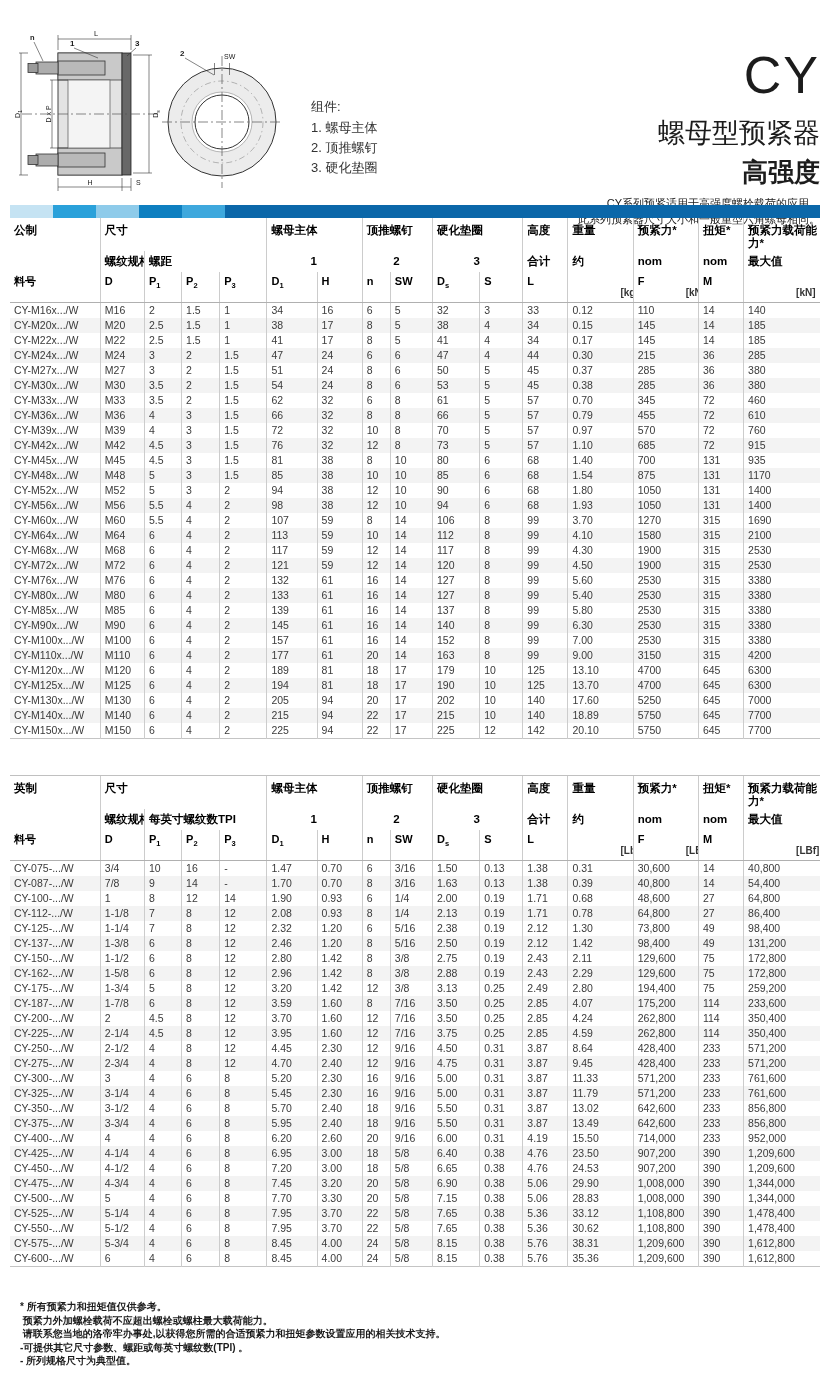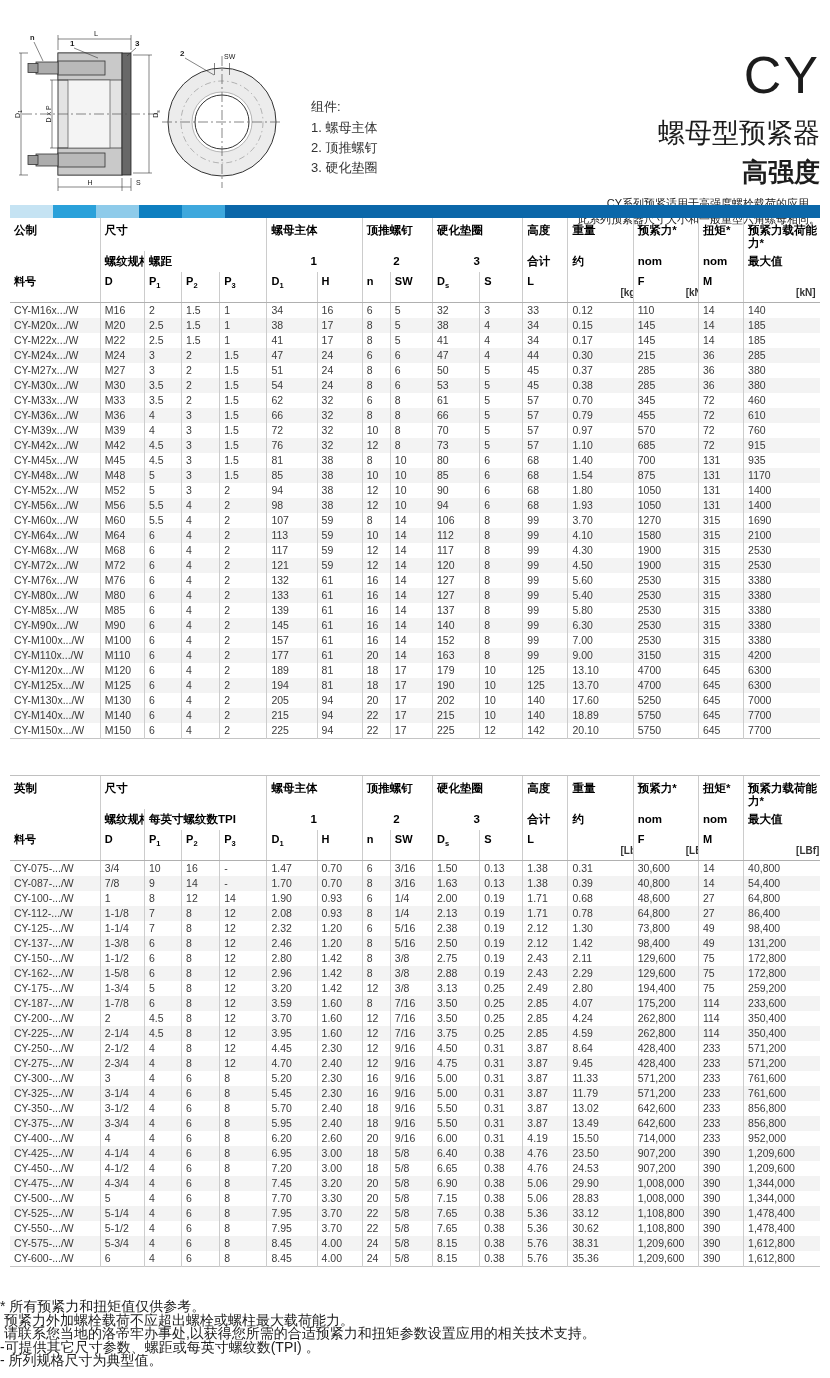--- a/index.html
+++ b/index.html
@@ -40,21 +40,21 @@
   .spec-table th.colh{font-size:11px;font-weight:bold;padding:3px 2px 3px 4px;line-height:12px;
         border-bottom:1px solid #b0b0b0;}
   .spec-table th.colh .unit{font-weight:bold;font-size:10px;color:#333;padding-left:48px;}
   .spec-table sub{font-size:7.5px;line-height:0;}
   .spec-table th,.spec-table td{border-left:1px solid #cccccc;}
   .spec-table tr th:first-child,.spec-table tr td:first-child{border-left:none;}
   .spec-table td{font-size:10.5px;line-height:11px;padding:2px 2px 2px 4px;color:#3a3a3a;}
   .spec-table tbody tr:nth-child(even){background:#f3f3f3;}
 
   
-  .footnotes{position:absolute;left:0;top:1300px;font-size:14px;font-weight:normal;
+  .footnotes{position:absolute;left:20px;top:1300px;font-size:10px;font-weight:bold;
         line-height:13.5px;color:#1b1b1b;white-space:pre;}
 
   
   .svgtxt{font-family:"Liberation Sans", sans-serif;fill:#1a1a1a;}
 </style>
 </head>
 <body>
 
 <div class="page">
 

